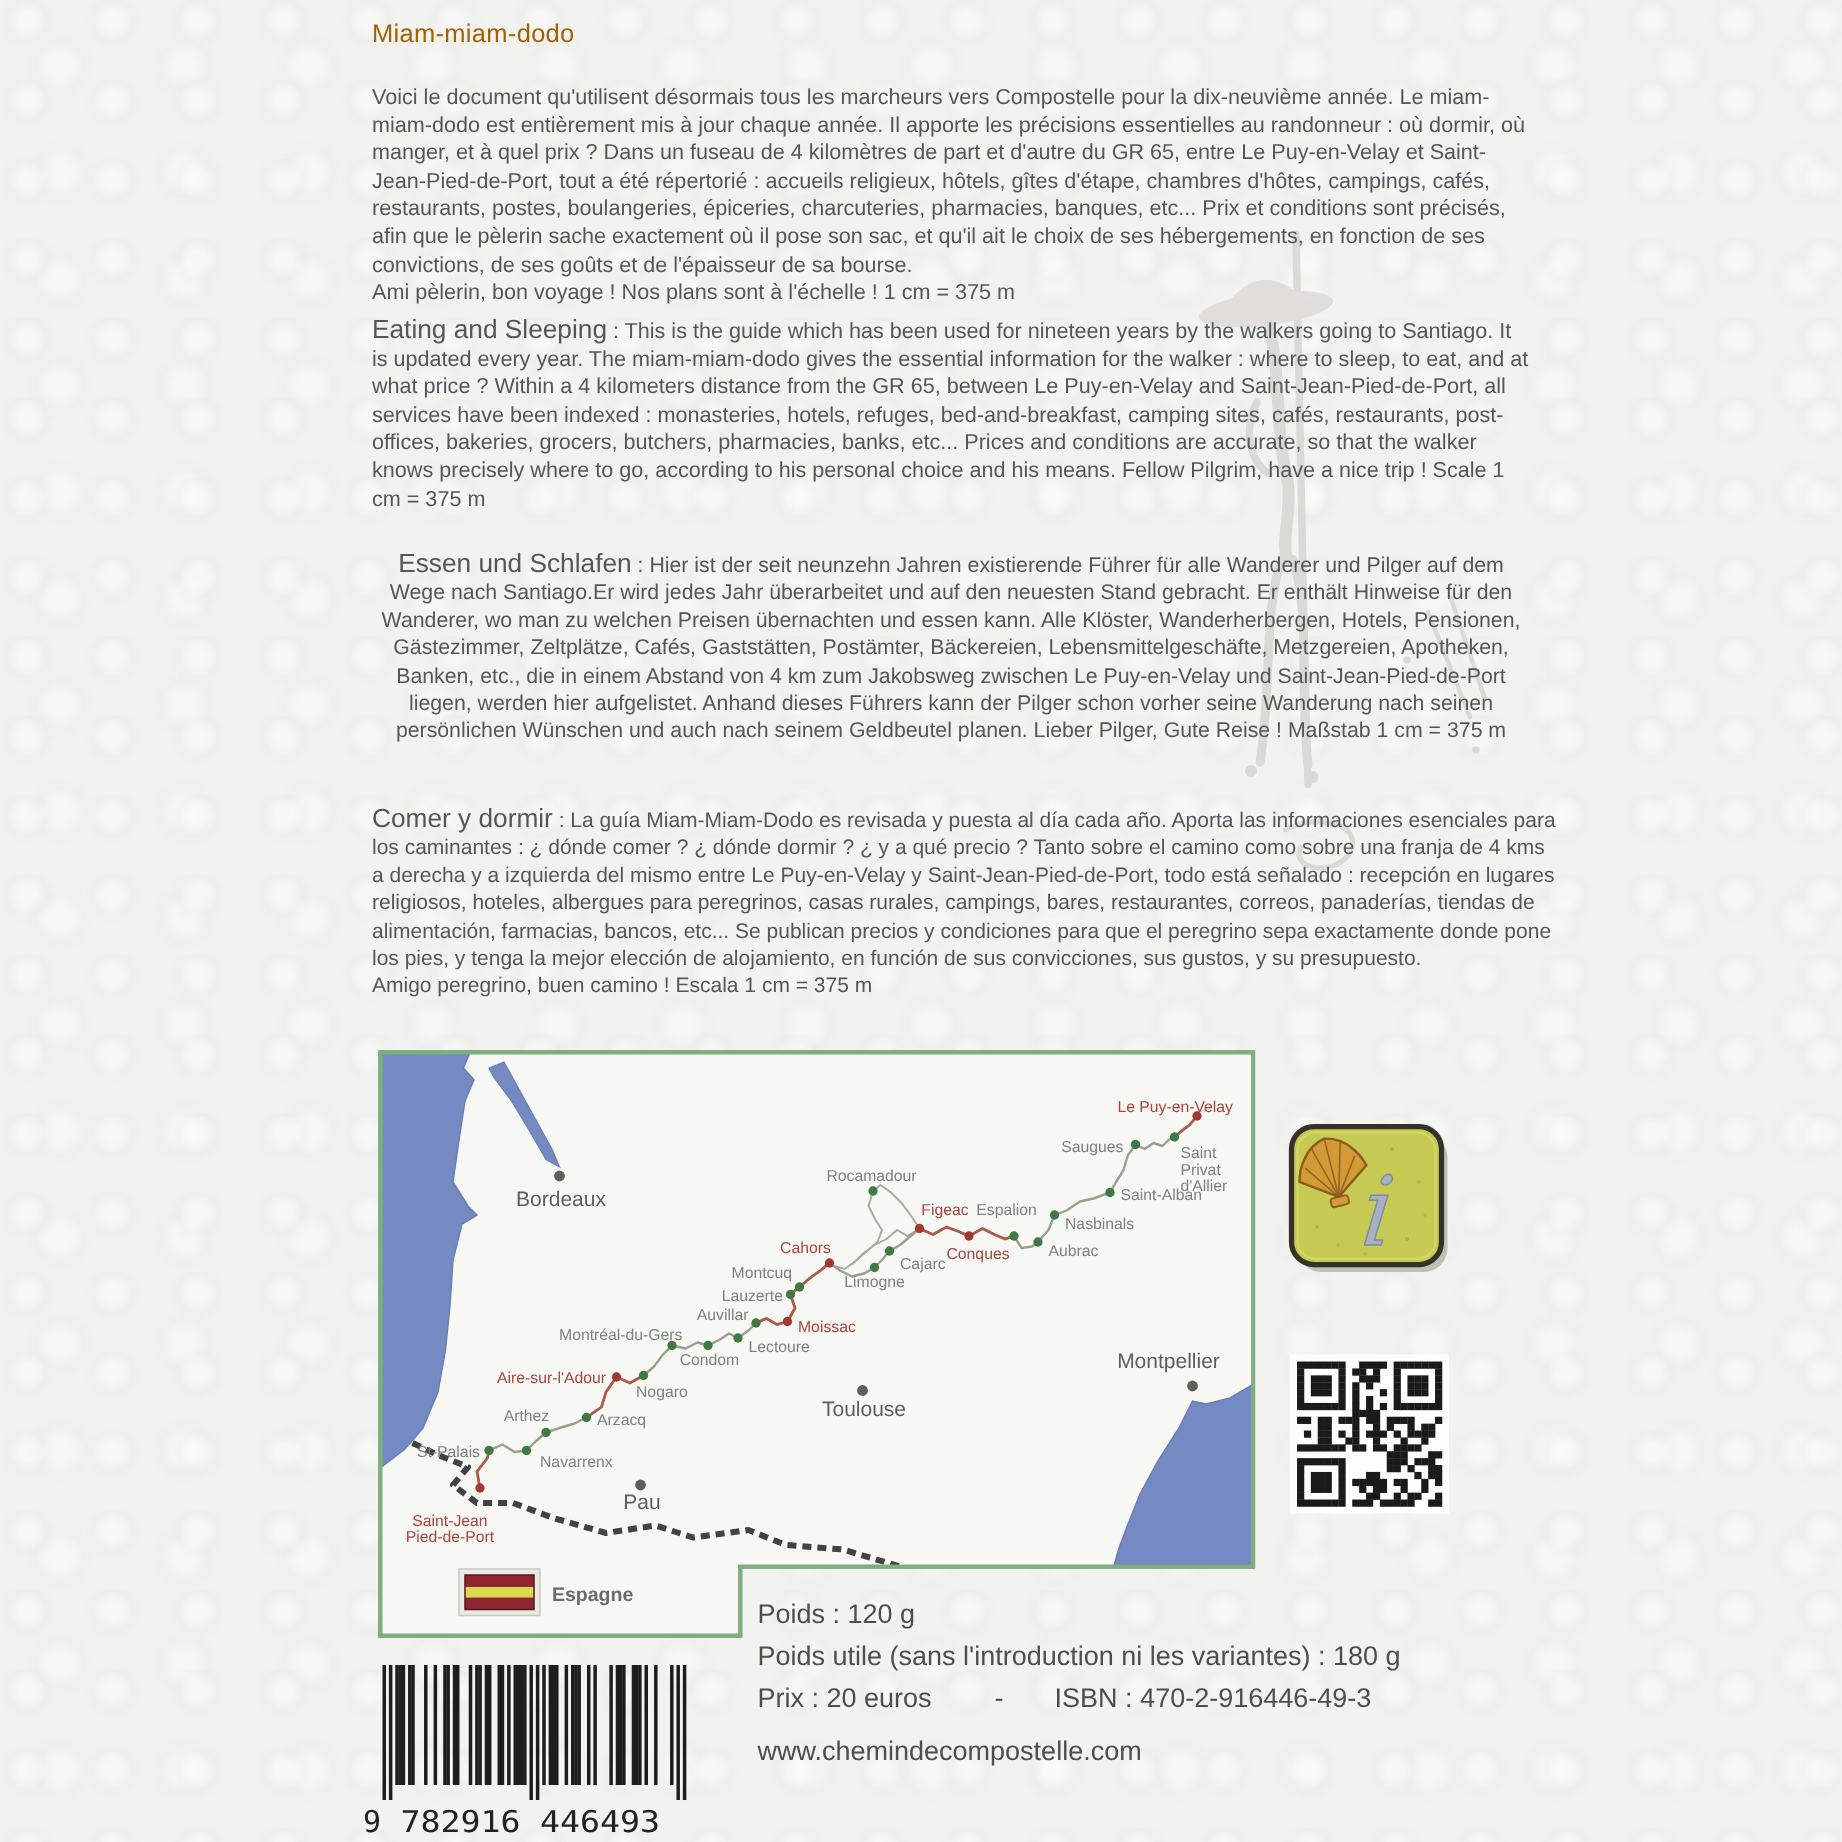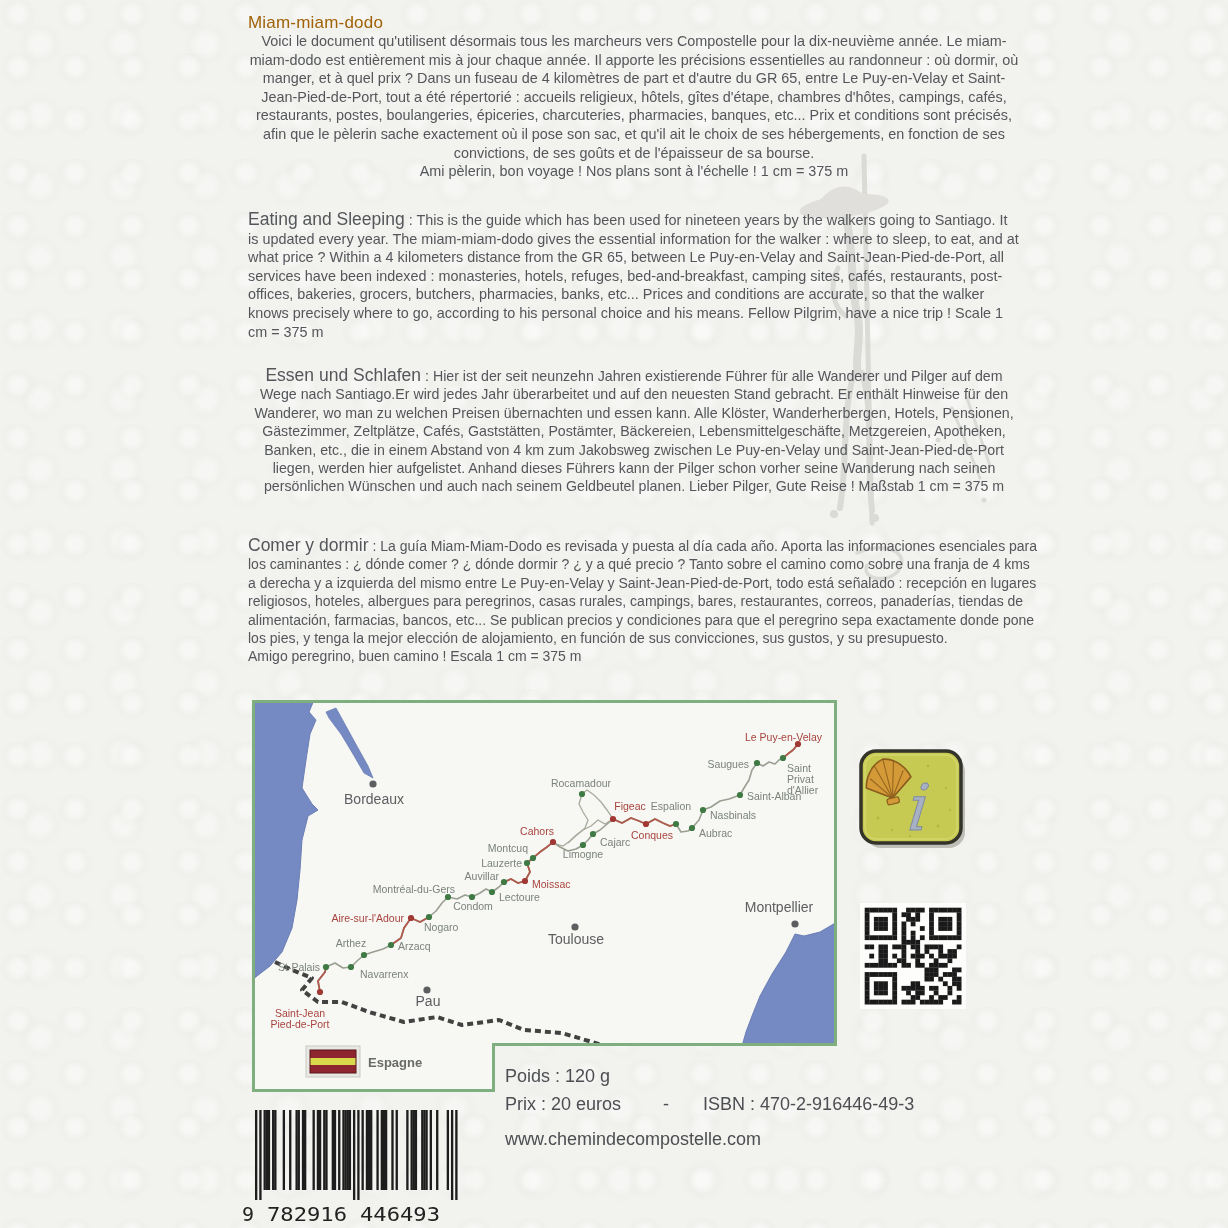--- a/index.html
+++ b/index.html
@@ -7,21 +7,21 @@
         font-family:"Liberation Sans",sans-serif;color:#54565a;}
   .page::before{content:"";position:absolute;inset:0;pointer-events:none;opacity:.65;
     background-image:
       radial-gradient(circle at 18px 14px, rgba(255,255,255,.55) 6px, rgba(210,210,204,.12) 13px, transparent 20px),
       radial-gradient(circle at 40px 44px, rgba(255,255,255,.45) 8px, rgba(210,210,204,.10) 16px, transparent 24px);
     background-size:57px 53px, 83px 71px;}
   .title{position:absolute;left:248px;top:13px;margin:0;font-size:17px;font-weight:400;
          color:#a16207;letter-spacing:.2px;}
   .para{position:absolute;left:248px;width:772px;margin:0;font-size:14.4px;line-height:18.6px;
         color:#54565a;}
-  #p-fr{top:32px;text-align:center;}
+  #p-fr{top:56px;}
   #p-en{top:210px;}
   #p-de{top:366px;font-size:14.2px;line-height:18.4px;text-align:center;}
   #p-es{top:536px;font-size:14px;line-height:18.4px;width:790px;}
   .h{font-size:17.5px;}
   .watermark{position:absolute;left:742px;top:148px;pointer-events:none;}
   #map{position:absolute;left:252px;top:700px;width:585px;height:392px;}
   #logo{position:absolute;left:858px;top:748px;width:112px;height:104px;}
   #qr{position:absolute;left:860px;top:903px;width:106px;height:106px;background:#fcfcfa;}
   .info{position:absolute;left:505px;top:1066px;font-size:18px;color:#4c4e52;}
   .info .ln{margin:0 0 7px 0;}
@@ -416,20 +416,21 @@
         <rect x="64.5" y="96.7" width="4.8" height="4.8" fill="#1a1a1a"></rect>
         <rect x="69.1" y="96.7" width="4.8" height="4.8" fill="#1a1a1a"></rect>
         <rect x="73.7" y="96.7" width="4.8" height="4.8" fill="#1a1a1a"></rect>
         <rect x="78.3" y="96.7" width="4.8" height="4.8" fill="#1a1a1a"></rect>
         <rect x="92.1" y="96.7" width="4.8" height="4.8" fill="#1a1a1a"></rect>
         <rect x="96.7" y="96.7" width="4.8" height="4.8" fill="#1a1a1a"></rect>
       </svg></div>
 
   <div class="info">
     <p class="ln">Poids : 120 g</p>
+    <p class="ln">Poids utile (sans l'introduction ni les variantes) : 180 g</p>
     <p class="ln prix-row"><span>Prix : 20 euros</span><span class="dash">-</span><span>ISBN : 470-2-916446-49-3</span></p>
     <p class="ln url">www.chemindecompostelle.com</p>
   </div>
 
   <div id="barcode"><svg width="230" height="118" viewBox="0 0 230 118">
         <rect x="13" y="0" width="2.33" height="90" fill="#1d1d1d"></rect>
         <rect x="17.259999999999998" y="0" width="2.33" height="90" fill="#1d1d1d"></rect>
         <rect x="21.52" y="0" width="2.33" height="80" fill="#1d1d1d"></rect>
         <rect x="23.65" y="0" width="2.33" height="80" fill="#1d1d1d"></rect>
         <rect x="25.78" y="0" width="2.33" height="80" fill="#1d1d1d"></rect>

